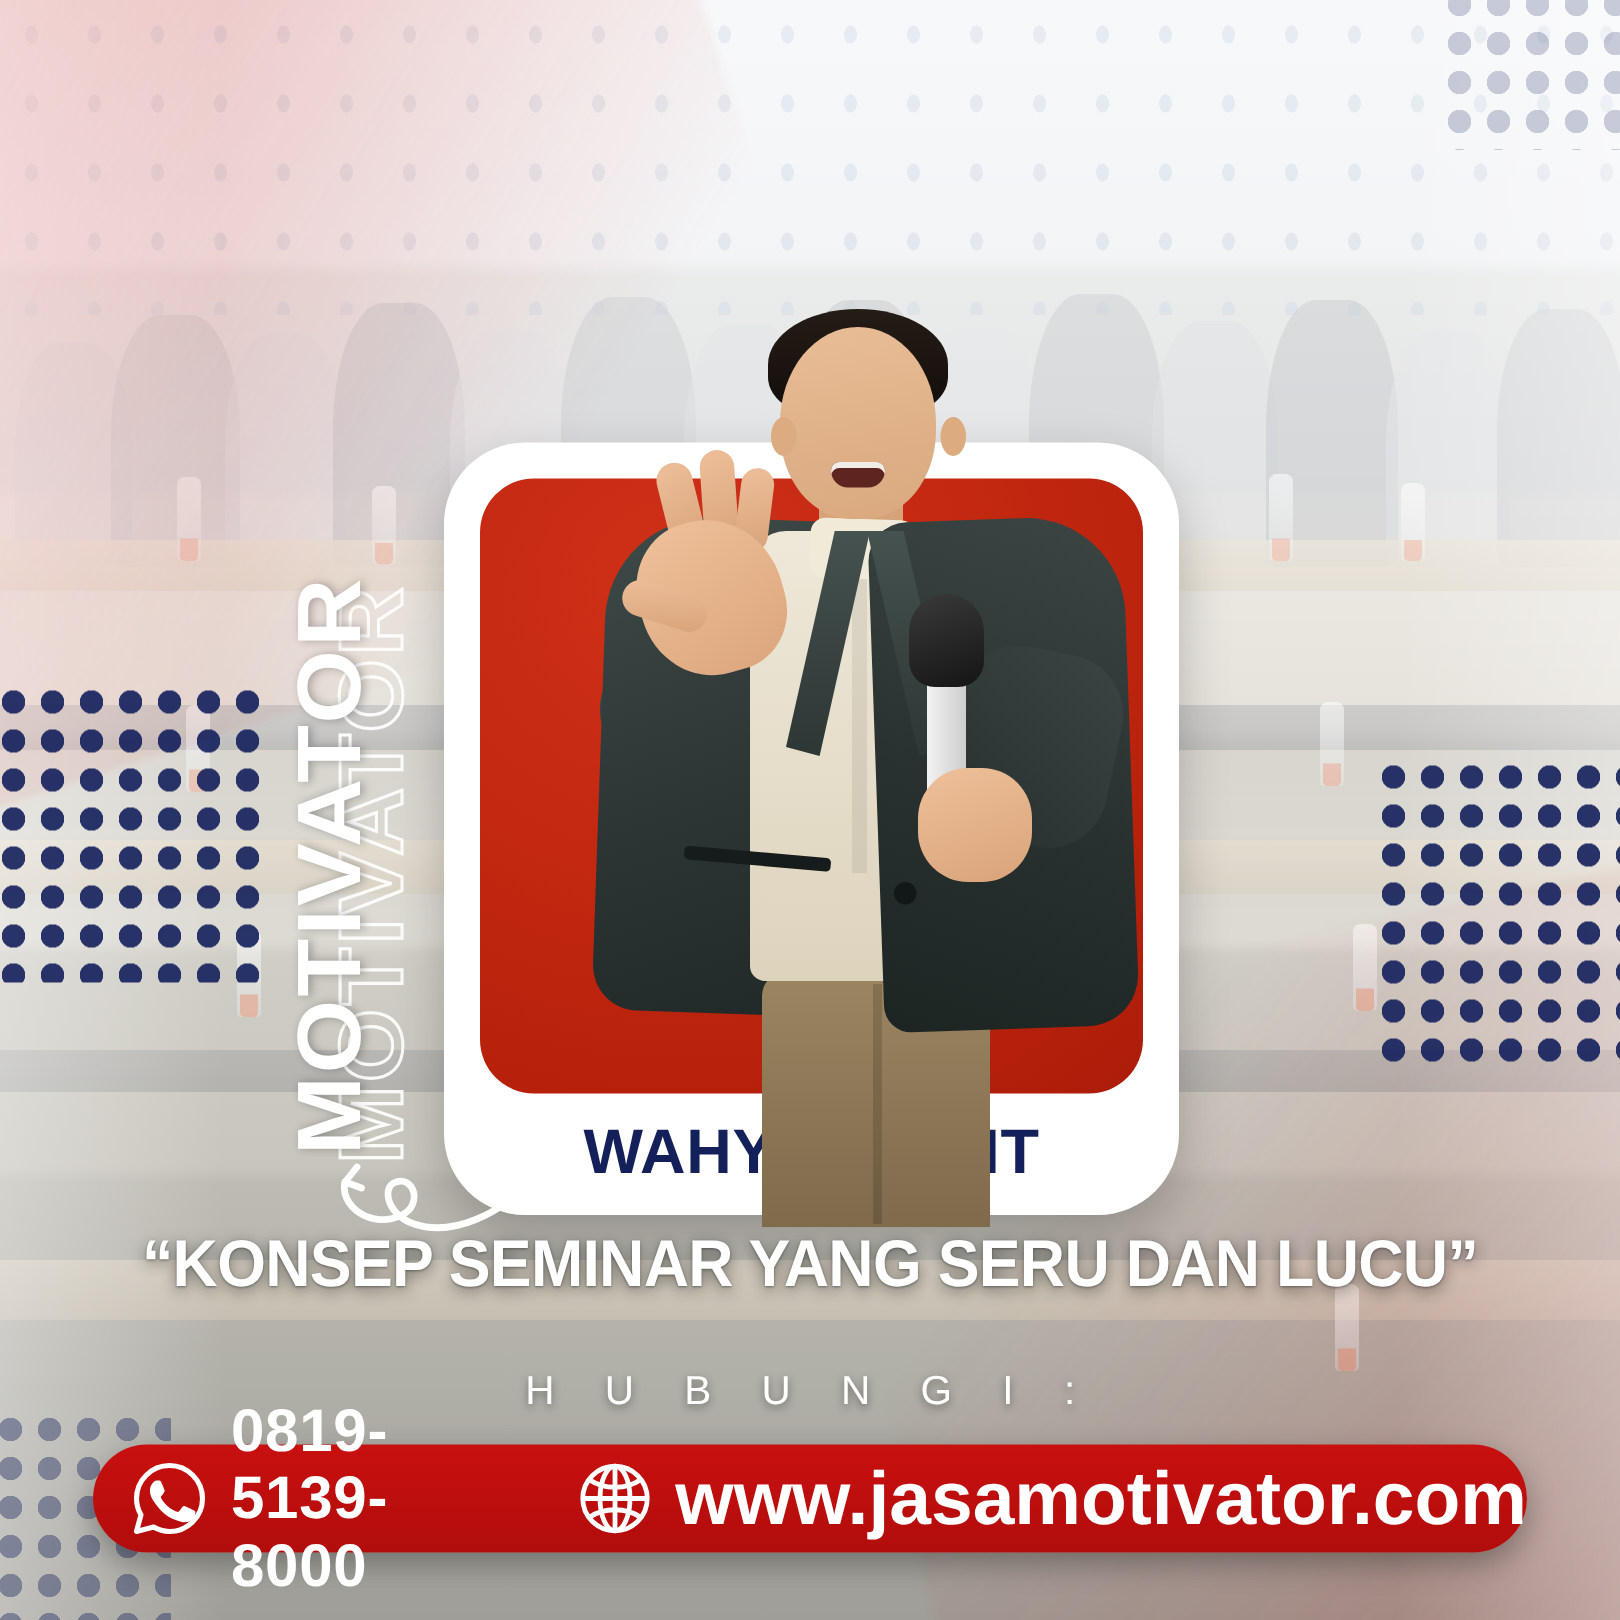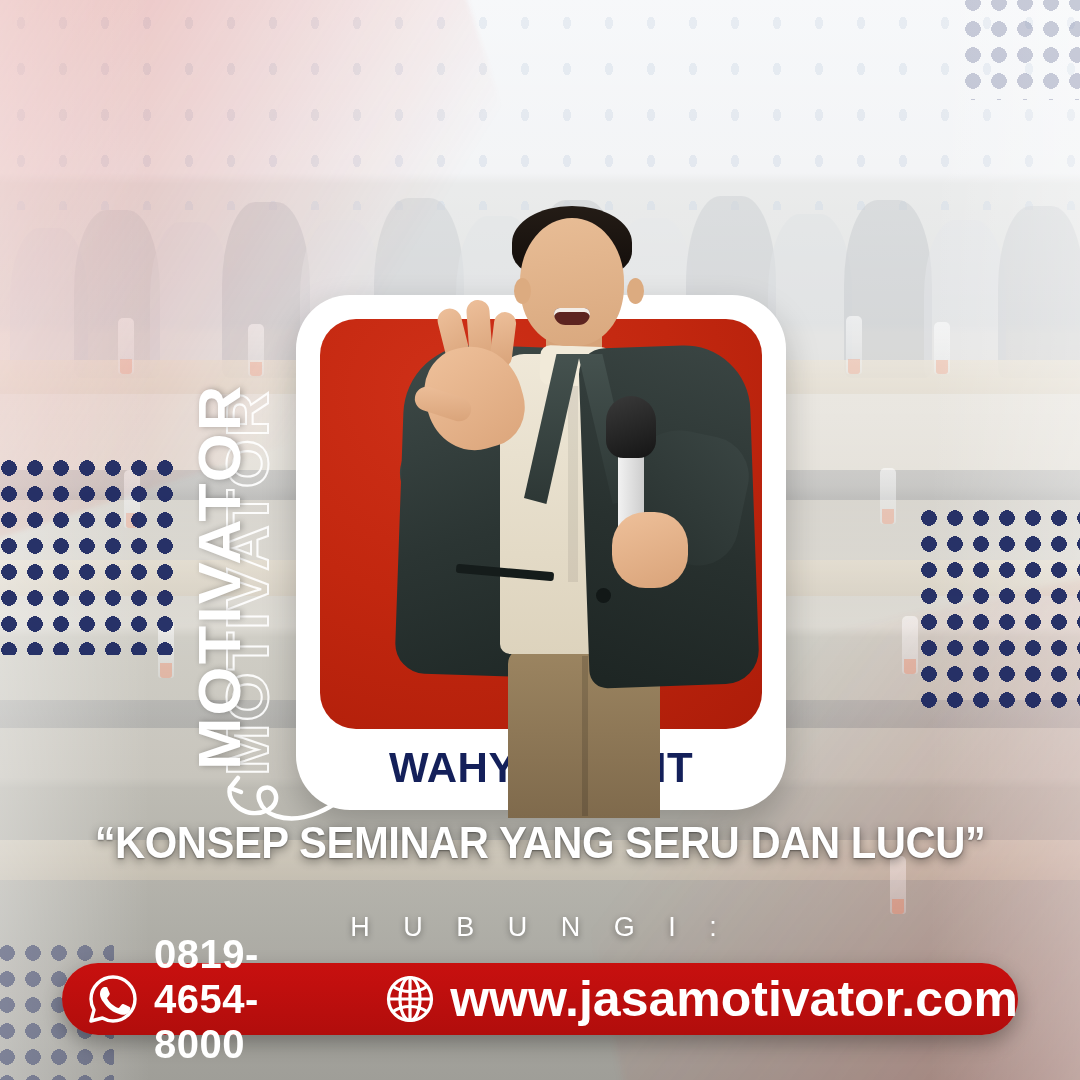--- a/index.html
+++ b/index.html
@@ -330,21 +330,21 @@
 
   <div class="hubungi">H U B U N G I :</div>
 
   <div class="pill">
 
     <div class="grp phone">
       <svg class="ic" width="54" height="54" viewBox="0 0 54 54">
         <path d="M27 5C14.9 5 5 14.9 5 27c0 4 1.1 7.7 3 10.9L5 49l11.4-3A21.8 21.8 0 0 0 27 49c12.1 0 22-9.9 22-22S39.1 5 27 5z" fill="none" stroke="#ffffff" stroke-width="3.4" stroke-linejoin="round"></path>
         <path d="M20.4 17.6c-.7-1.5-1.4-1.6-2-1.6h-1.7c-.6 0-1.5.2-2.3 1.1-.8.9-3 2.9-3 7.1s3.1 8.2 3.5 8.8c.4.6 6 9.6 14.8 13.1 7.3 2.9 8.8 2.3 10.4 2.2 1.6-.2 5.2-2.1 5.9-4.2.7-2 .7-3.8.5-4.2-.2-.4-.8-.6-1.7-1-.9-.5-5.2-2.6-6.1-2.9-.8-.3-1.4-.4-2 .5-.6.9-2.3 2.9-2.8 3.5-.5.6-1 .7-1.9.2-.9-.5-3.7-1.4-7.1-4.4-2.6-2.3-4.4-5.2-4.9-6.1-.5-.9 0-1.4.4-1.8.4-.4.9-1 1.3-1.6.4-.5.6-.9.9-1.5.3-.6.2-1.1 0-1.6-.2-.5-2-4.8-2.7-6.5z" fill="#ffffff" transform="translate(-1,-4) scale(0.86) translate(6,6)"></path>
       </svg>
-      <span class="txt">0819-4654-8000</span>
+      <span class="txt">0819-5139-8000</span>
     </div>
 
     <div class="grp web">
       <svg class="ic" width="52" height="52" viewBox="0 0 52 52">
         <circle cx="26" cy="26" r="21.5" fill="none" stroke="#ffffff" stroke-width="3.2"></circle>
         <ellipse cx="26" cy="26" rx="10" ry="21.5" fill="none" stroke="#ffffff" stroke-width="3.2"></ellipse>
         <line x1="4.5" y1="26" x2="47.5" y2="26" stroke="#ffffff" stroke-width="3.2"></line>
         <line x1="26" y1="4.5" x2="26" y2="47.5" stroke="#ffffff" stroke-width="3.2"></line>
         <path d="M9 13.5c4.6 3.2 10.5 5 17 5s12.4-1.8 17-5" fill="none" stroke="#ffffff" stroke-width="3.2"></path>
         <path d="M9 38.5c4.6-3.2 10.5-5 17-5s12.4 1.8 17 5" fill="none" stroke="#ffffff" stroke-width="3.2"></path>

